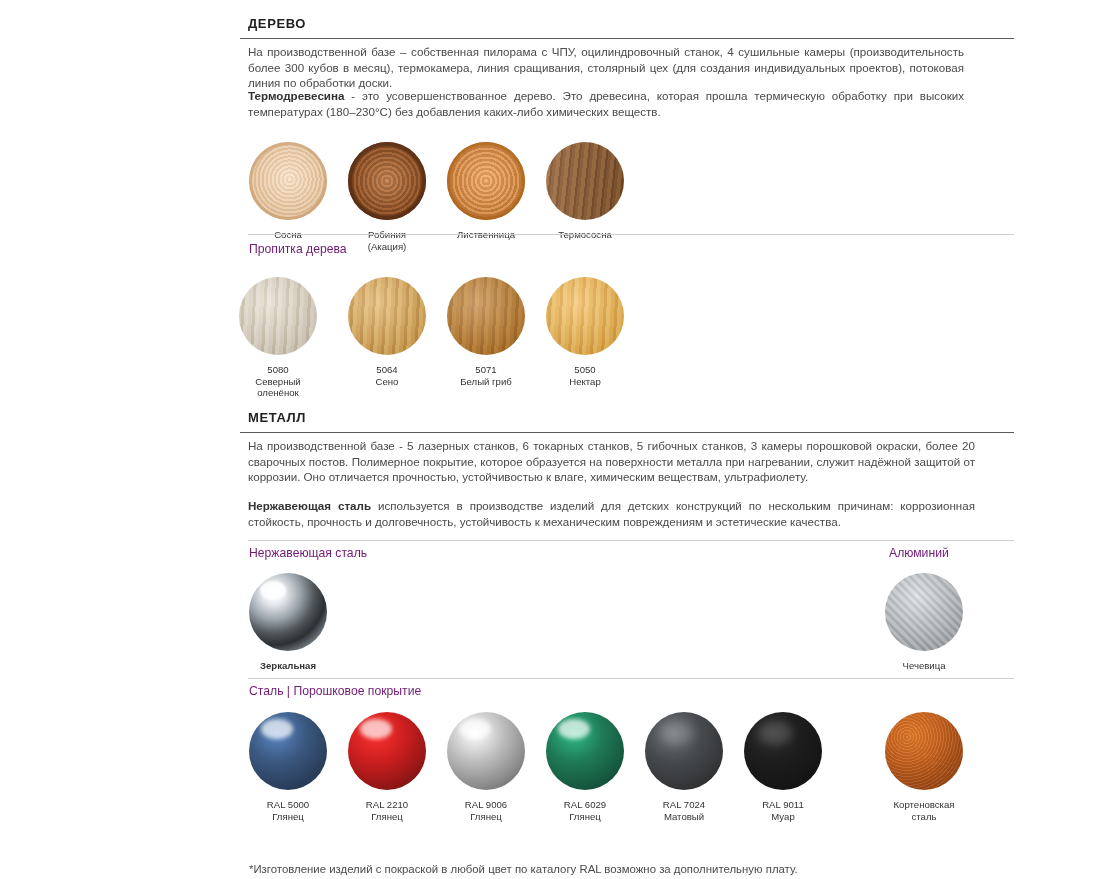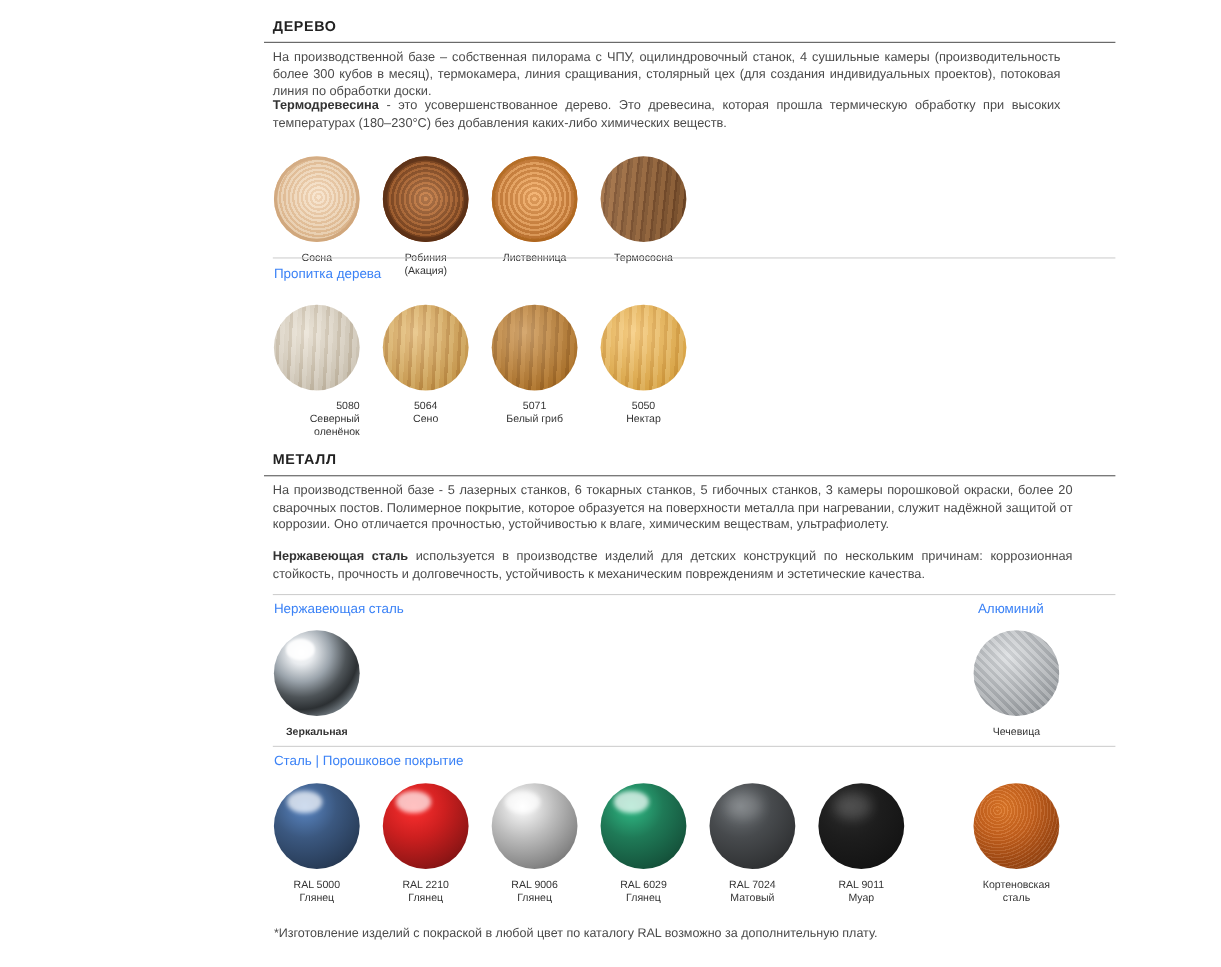--- a/index.html
+++ b/index.html
@@ -54,21 +54,21 @@
   }
   .para b {
     color: #333333;
     font-weight: bold;
   }
 
   
   .sublabel {
     position: absolute;
     font-size: 12.2px;
-    color: #3b82f6;
+    color: #701a75;
   }
 
   
   .swatch {
     position: absolute;
     width: 78px;
     text-align: center;
   }
   .swatch .disc {
     width: 78px;
@@ -246,20 +246,21 @@
     inset: 0;
     background:
       repeating-radial-gradient(circle at 28% 32%, rgba(255,255,255,.18) 0px, rgba(255,255,255,.18) 1px, rgba(120,50,10,.22) 1px, rgba(120,50,10,.22) 3px);
     opacity: .55;
   }
 
   .footnote {
     position: absolute;
     font-size: 11.4px;
     color: #4a4a4a;
+    margin-top: 20px;
   }
 </style>
 </head>
 <body>
 
 <div class="page">
 
   <div class="section-head" style="top:16px;">
     <div class="title">ДЕРЕВО</div>
   </div>
@@ -283,21 +284,21 @@
   </div>
   <div class="swatch" style="left:546px; top:142px;">
     <div class="disc wood-termososna"></div>
     <div class="caption">Термососна</div>
   </div>
 
   <div class="rule-thin" style="left:248px; top:234px; width:766px;"></div>
 
   <div class="sublabel" style="left:249px; top:242px;">Пропитка дерева</div>
 
-  <div class="swatch" style="left:249px; top:277px;text-align:right;">
+  <div class="swatch" style="left:239px; top:277px;">
     <div class="disc imp-5080 imp-shade"></div>
     <div class="caption">
       <span>5080</span>
       <span class="l2">Северный оленёнок</span>
     </div>
   </div>
   <div class="swatch" style="left:348px; top:277px;">
     <div class="disc imp-5064 imp-shade"></div>
     <div class="caption">
       <span>5064</span>

